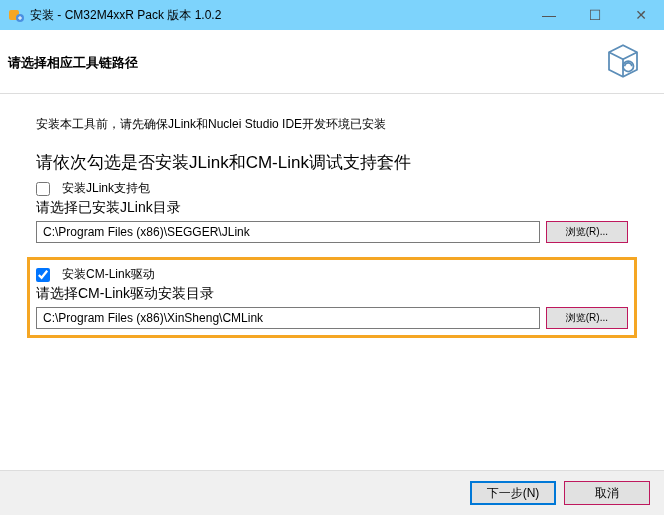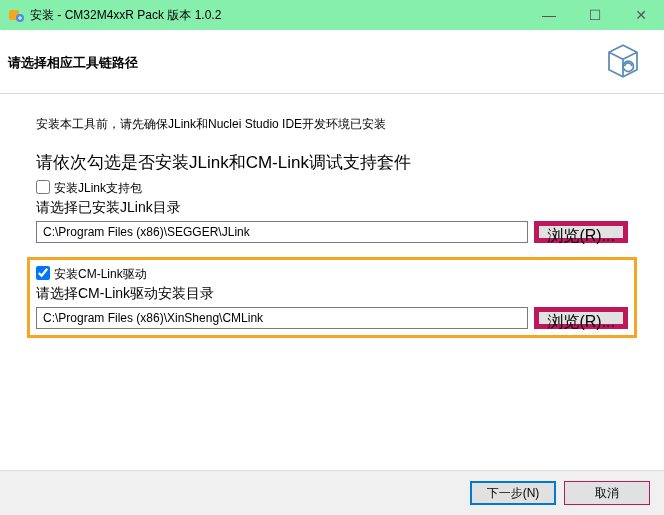--- a/index.html
+++ b/index.html
@@ -12,21 +12,21 @@
     width: 664px;
     height: 515px;
     overflow: hidden;
     position: relative;
   }
   .titlebar {
     height: 30px;
     display: flex;
     align-items: center;
     padding: 0 0 0 8px;
-    background: #86efac;
+    background: #7dd3fc;
   }
   .titlebar .app-icon {
     width: 16px; height: 16px;
     margin-right: 6px;
     display: inline-flex;
     align-items: center;
     justify-content: center;
   }
   .titlebar .title { flex: 1; font-size: 12px; color: #000; }
   .win-btns { display: flex; }
@@ -51,21 +51,21 @@
     border: none;
     border-top: 1px solid #ddd;
     margin: 0 0 6px 0;
   }
   .content {
     padding: 10px 36px 0 36px;
   }
   .para { margin: 6px 0 18px 0; font-size: 12px; }
   .para2 { margin: 0 0 6px 0; font-size: 17px; }
   .check-row {
-    display: flex; align-items: flex-start; gap: 4px;
+    display: flex; align-items: center; gap: 12px;
     margin: 2px 0 2px 0;
   }
   .check-row input[type="checkbox"] {
     width: 14px; height: 14px; margin: 0;
   }
   .check-label { font-size: 12px; }
   .sublabel { font-size: 14px; margin: 2px 0 4px 0; }
   .path-row {
     display: flex; gap: 6px; align-items: flex-end;
     margin-bottom: 14px;
@@ -75,24 +75,24 @@
     height: 22px;
     border: 1px solid #7a7a7a;
     padding: 2px 6px;
     font-size: 12px;
     background: #fff;
     font-family: inherit;
   }
   .browse-btn {
     height: 22px;
     min-width: 70px;
-    border: 5px solid #be185d;
+    border: 1px solid #be185d;
     background: #e1e1e1;
-    font-size: 16px;
-    padding: 0 8px;
+    font-size: 10px;
+    padding: 0 19px;
     font-family: inherit;
     cursor: pointer;
   }
   .highlight-group {
     border: 3px solid #f5a623;
     padding: 4px 6px 2px 6px;
     margin: 0 -9px 0 -9px;
   }
   .highlight-group .path-row { margin-bottom: 4px; }
   .footer {

